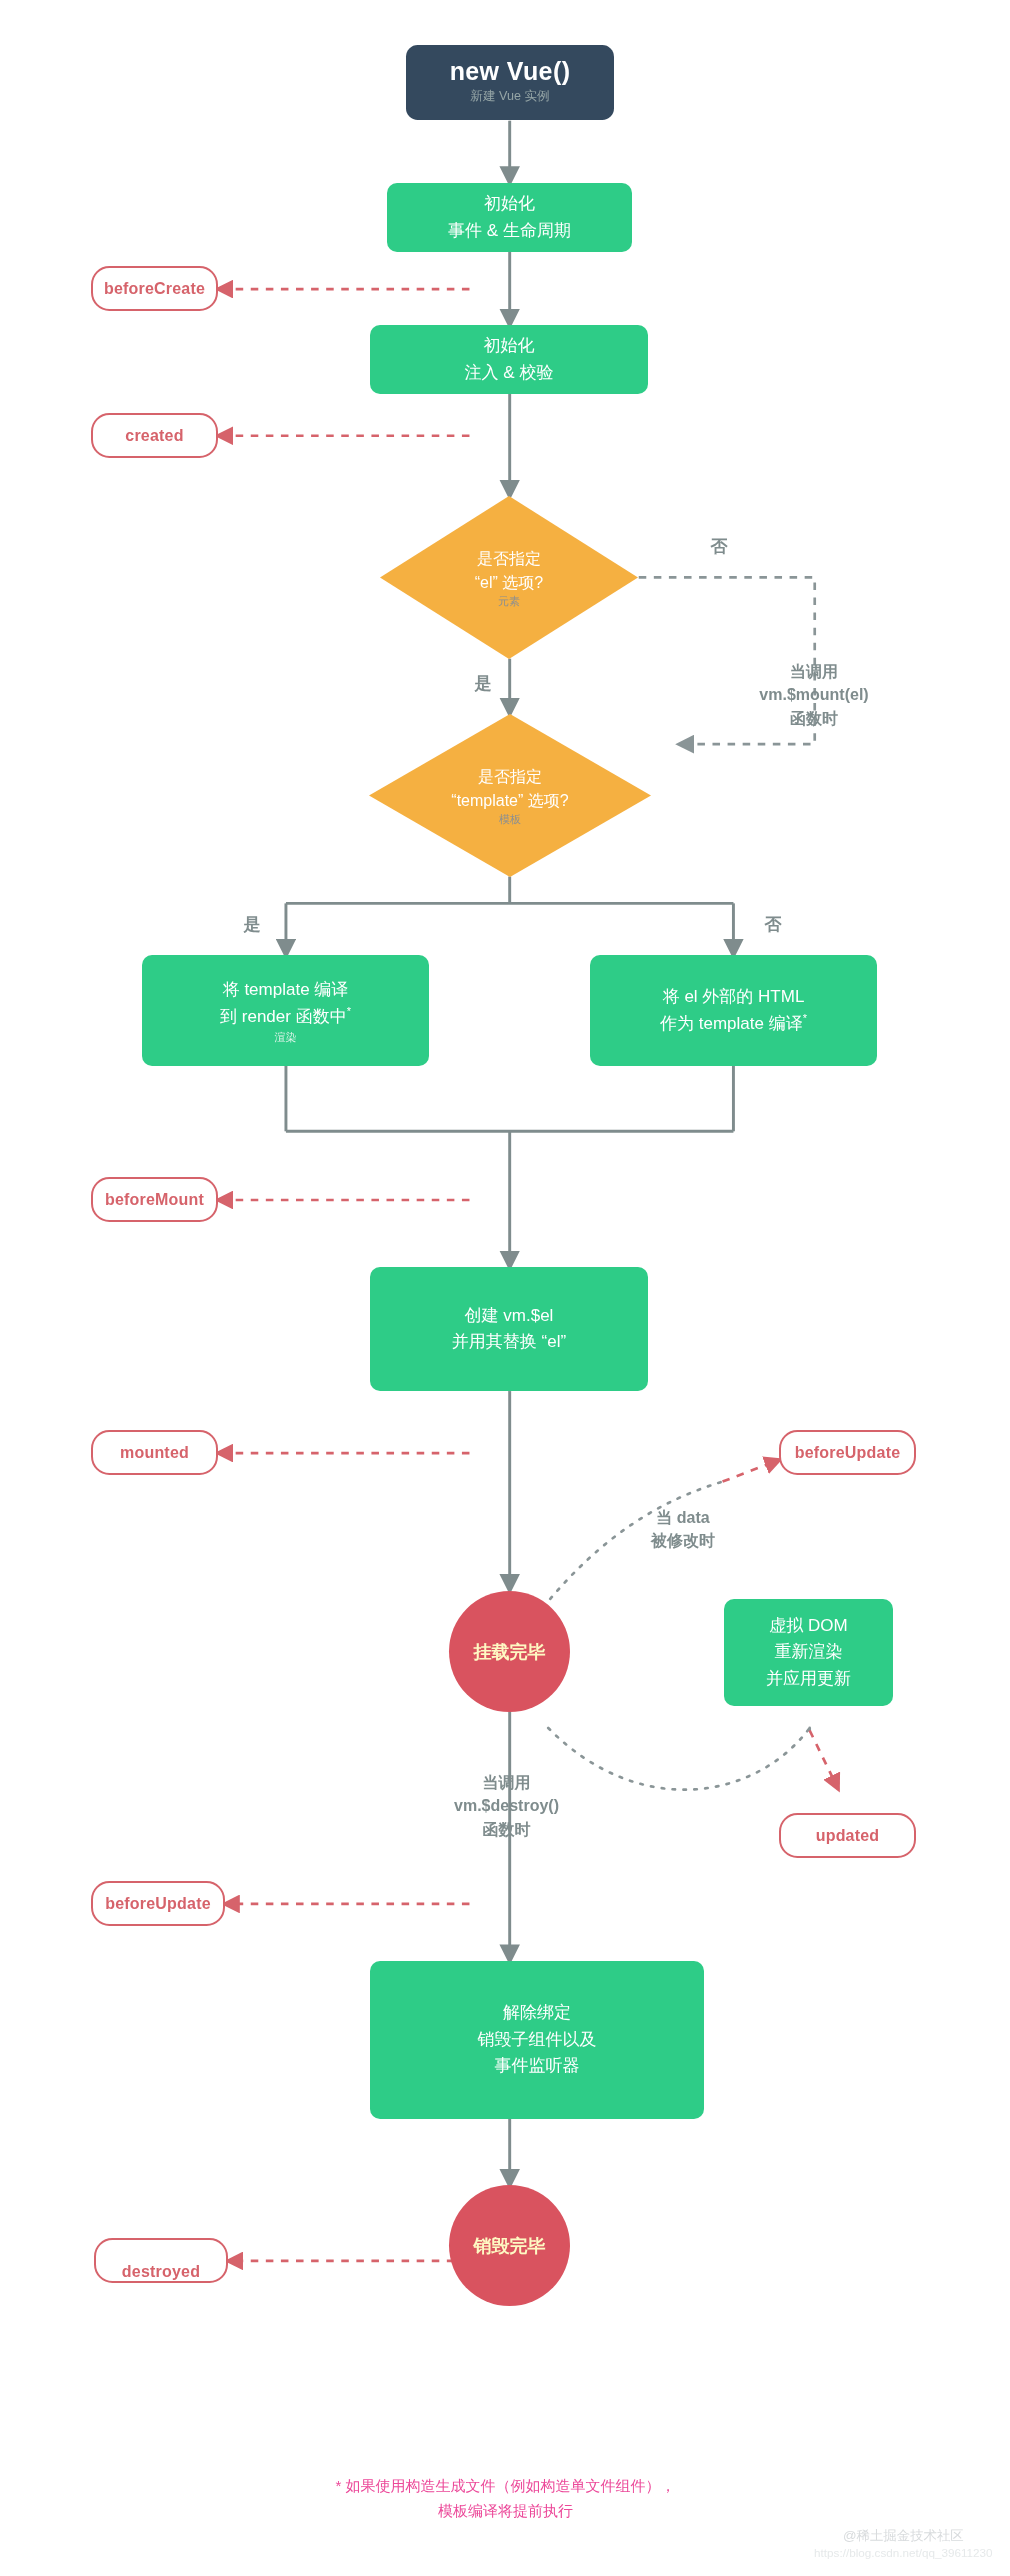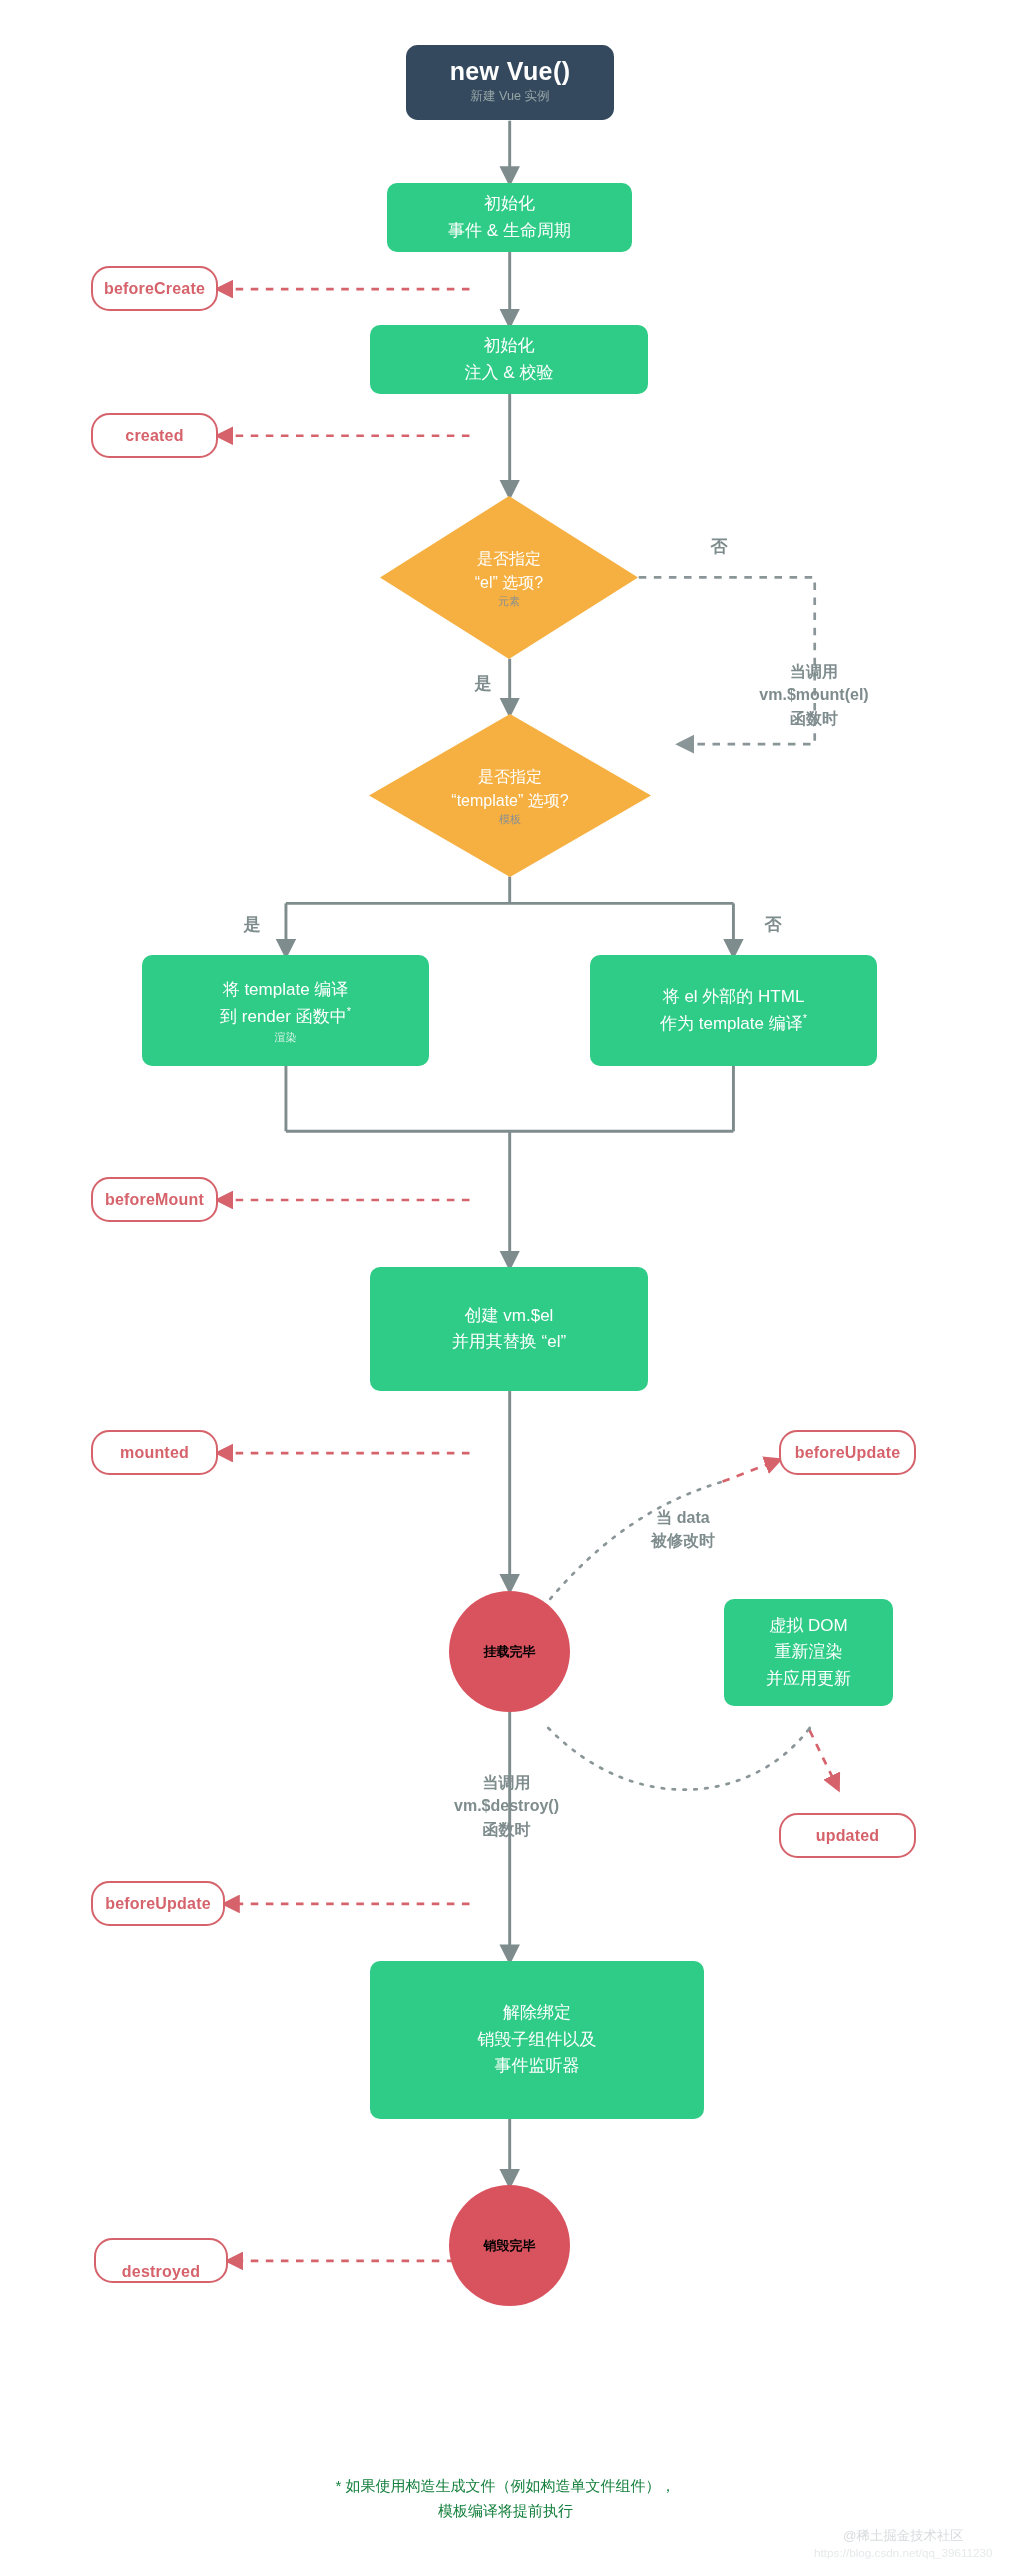--- a/index.html
+++ b/index.html
@@ -125,22 +125,22 @@
     justify-content: center;
     letter-spacing: 0.2px;
   }
 
   
   .circle {
     position: absolute;
     box-sizing: border-box;
     background: #d9535f;
     border-radius: 50%;
-    color: #000000;
-    font-size: 13px;
+    color: #fef9c3;
+    font-size: 18px;
     font-weight: bold;
     display: flex;
     align-items: center;
     justify-content: center;
     text-align: center;
   }
 
   
   .label {
     position: absolute;
@@ -151,21 +151,21 @@
     text-align: center;
     white-space: pre-line;
   }
   .label.small {
     font-size: 16px;
   }
 
   
   .footnote {
     position: absolute;
-    color: #15803d;
+    color: #ec4899;
     font-size: 15px;
     line-height: 1.7;
     text-align: center;
     white-space: pre-line;
     width: 100%;
   }
   .watermark {
     position: absolute;
     text-align: center;
     color: #d8dbdd;

